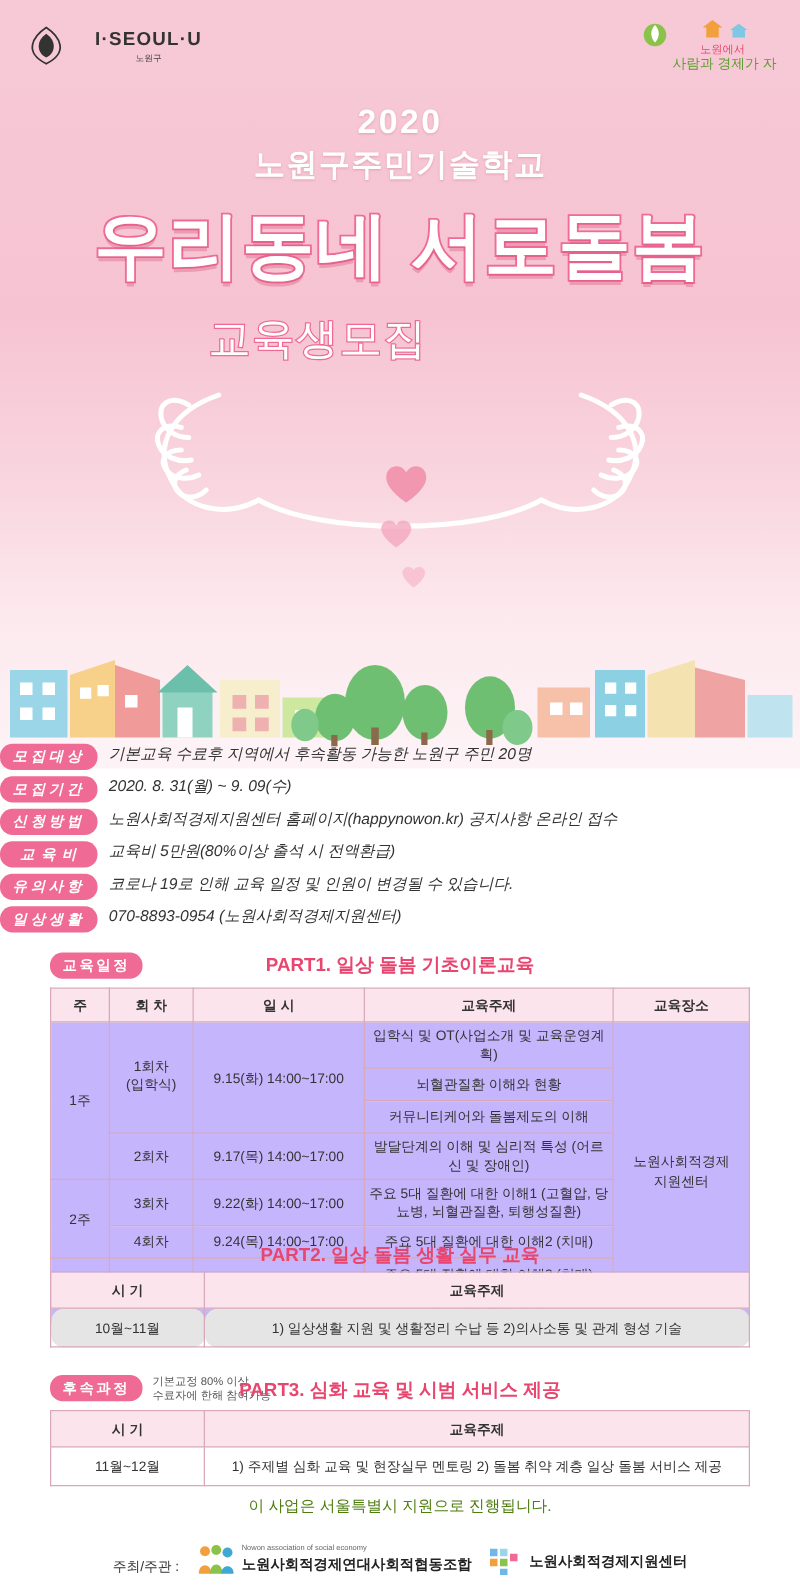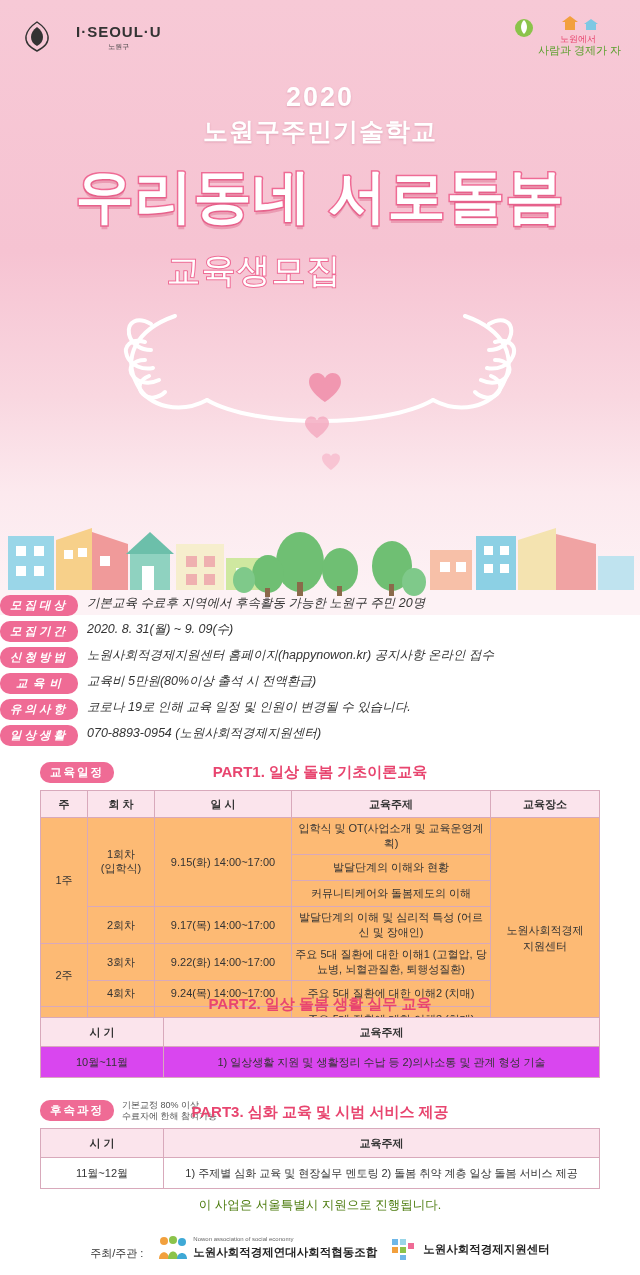--- a/index.html
+++ b/index.html
@@ -71,28 +71,28 @@
   .part-title{color:#e8456f;font-size:15px;font-weight:bold;text-align:center;}
 
   .sched-head{position:absolute;left:0;top:762px;width:600px;height:24px;padding-left:18px;}
   .sched-head .sec-tag{position:absolute;left:40px;top:0;}
   .sched-head .part-title{position:absolute;left:0;top:1px;width:640px;}
 
   table{border-collapse:collapse;font-size:11px;color:#333;}
   .tbl1{position:absolute;left:40px;top:790px;width:560px;}
   .tbl1 th,.tbl1 td{border:1px solid #d8a9bb;padding:3px 2px;text-align:center;vertical-align:middle;}
   .tbl1 thead th{background:#fbe4ec;font-weight:bold;height:20px;}
-  .tbl1 td{height:19px;background:#fdba74;}
+  .tbl1 td{height:19px;background:#c4b5fd;}
   .tbl1 td.subj{text-align:center;}
 
   .part2-title{position:absolute;left:0;top:995px;width:640px;}
   .tbl2{position:absolute;left:40px;top:1017px;width:560px;}
   .tbl2 th,.tbl2 td{border:1px solid #d8a9bb;padding:4px 2px;text-align:center;}
   .tbl2 thead th{background:#fbe4ec;font-weight:bold;height:20px;}
-  .tbl2 td{height:22px;background:#d946ef;}
+  .tbl2 td{height:22px;background:#e5e5e5;border-radius:10px;}
 
   .follow{position:absolute;left:40px;top:1100px;display:flex;align-items:center;gap:8px;}
   .follow-note{font-size:9px;color:#555;line-height:1.2;}
   .part3-title{position:absolute;left:0;top:1103px;width:640px;}
   .tbl3{position:absolute;left:40px;top:1128px;width:560px;}
   .tbl3 th,.tbl3 td{border:1px solid #d8a9bb;padding:4px 2px;text-align:center;}
   .tbl3 thead th{background:#fbe4ec;font-weight:bold;height:20px;}
   .tbl3 td{height:22px;background:#fff;}
 
   .support{position:absolute;left:0;top:1197px;width:640px;text-align:center;font-size:12.5px;color:#4d7c0f;}
@@ -255,21 +255,21 @@
       <tr>
         <td rowspan="4">1주</td>
         <td rowspan="3" style="line-height:1.25;white-space:pre-line">1회차
 (입학식)</td>
         <td rowspan="3">9.15(화) 14:00~17:00</td>
         <td class="subj">입학식 및 OT(사업소개 및 교육운영계획)</td>
         <td rowspan="9" style="white-space:pre-line;line-height:1.5">노원사회적경제
 지원센터</td>
       </tr>
       <tr>
-        <td class="subj">발달단계의 이해와 현황</td>
+        <td class="subj">뇌혈관질환 이해와 현황</td>
       </tr>
       <tr>
         <td class="subj">커뮤니티케어와 돌봄제도의 이해</td>
       </tr>
       <tr>
         <td>2회차</td>
         <td>9.17(목) 14:00~17:00</td>
         <td class="subj">발달단계의 이해 및 심리적 특성 (어르신 및 장애인)</td>
       </tr>
       <tr>

